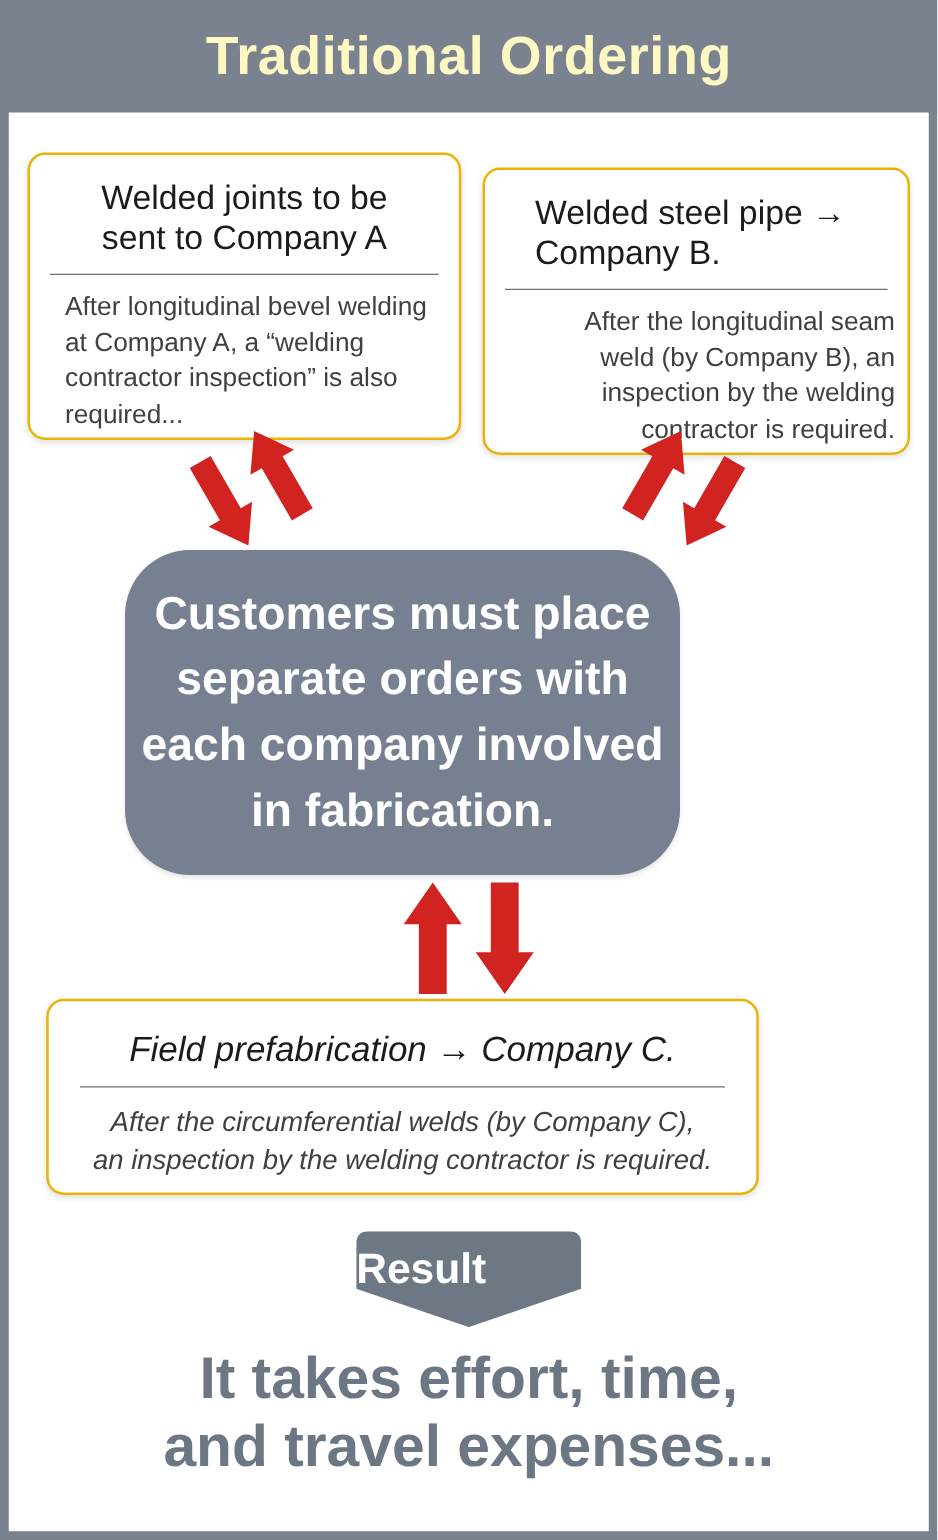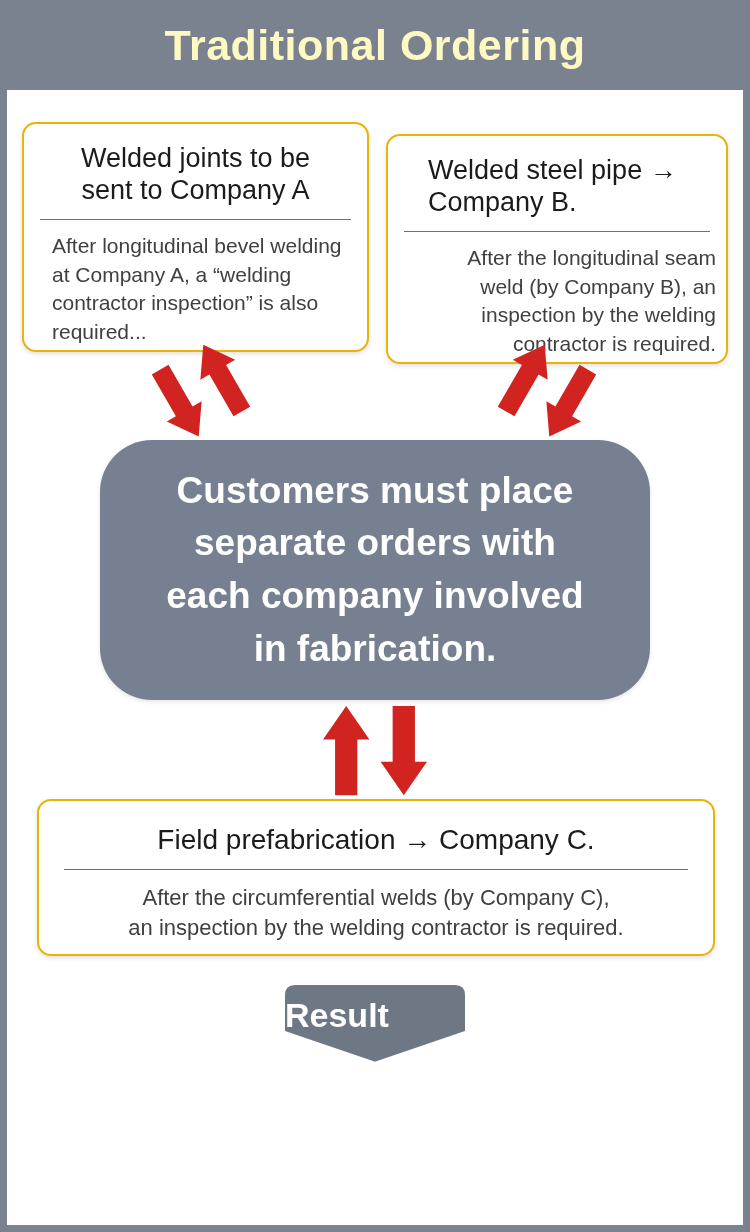--- a/index.html
+++ b/index.html
@@ -45,21 +45,21 @@
   .card {
     position: absolute;
     background: #ffffff;
     border: 2px solid #eab308;
     border-radius: 14px;
     box-sizing: border-box;
     box-shadow: 0 2px 5px rgba(0,0,0,0.12);
   }
   .card-a { left: 22px;  top: 122px; width: 347px; height: 230px; }
   .card-b { left: 386px; top: 134px; width: 342px; height: 230px; }
-  .card-c { left: 37px;  top: 799px; width: 678px; height: 157px; }
+  .card-c { left: 37px;  top: 799px; width: 570px; height: 157px; font-style: italic; }
 
   .card .title {
     color: #1b1b1b;
     font-size: 27px;
     line-height: 1.2;
     white-space: pre-line;
   }
   .card-a .title { text-align: center; padding: 18px 8px 0 8px; }
   .card-b .title { text-align: left;   padding: 18px 8px 0 40px; }
   .card-c .title { text-align: center; padding: 22px 8px 0 8px; font-size: 28px; }
@@ -78,21 +78,21 @@
     white-space: pre-line;
   }
   .card-a .body { padding: 12px 10px 0 28px; text-align: left; }
   .card-b .body { padding: 12px 10px 0 27px; text-align: right; }
   .card-c .body { padding: 13px 10px 0 10px; text-align: center; font-size: 22px; }
 
   
   .center-box {
     position: absolute;
     left: 100px; top: 440px;
-    width: 550px; height: 260px;
+    width: 444px; height: 260px;
     background: #778090;
     border-radius: 52px;
     display: flex;
     align-items: center;
     justify-content: center;
     box-shadow: 0 2px 4px rgba(0,0,0,0.10);
   }
   .center-box .center-text {
     color: #ffffff;
     font-size: 37px;
@@ -197,15 +197,17 @@
 an inspection by the welding contractor is required.</div>
   </section>
 
   <div class="badge">
     <svg viewBox="0 0 180 78" aria-hidden="true">
       <path fill="#6e7884" d="M10,0 H170 Q180,0 180,10 V46 L92,76 Q90,77 88,76 L0,46 V10 Q0,0 10,0 Z"></path>
     </svg>
     <span class="badge-label">Result</span>
   </div>
 
+  <div class="conclusion">It takes effort, time,
+and travel expenses...</div>
 
   <div class="frame"></div>
 </div>
 
 </body></html>

